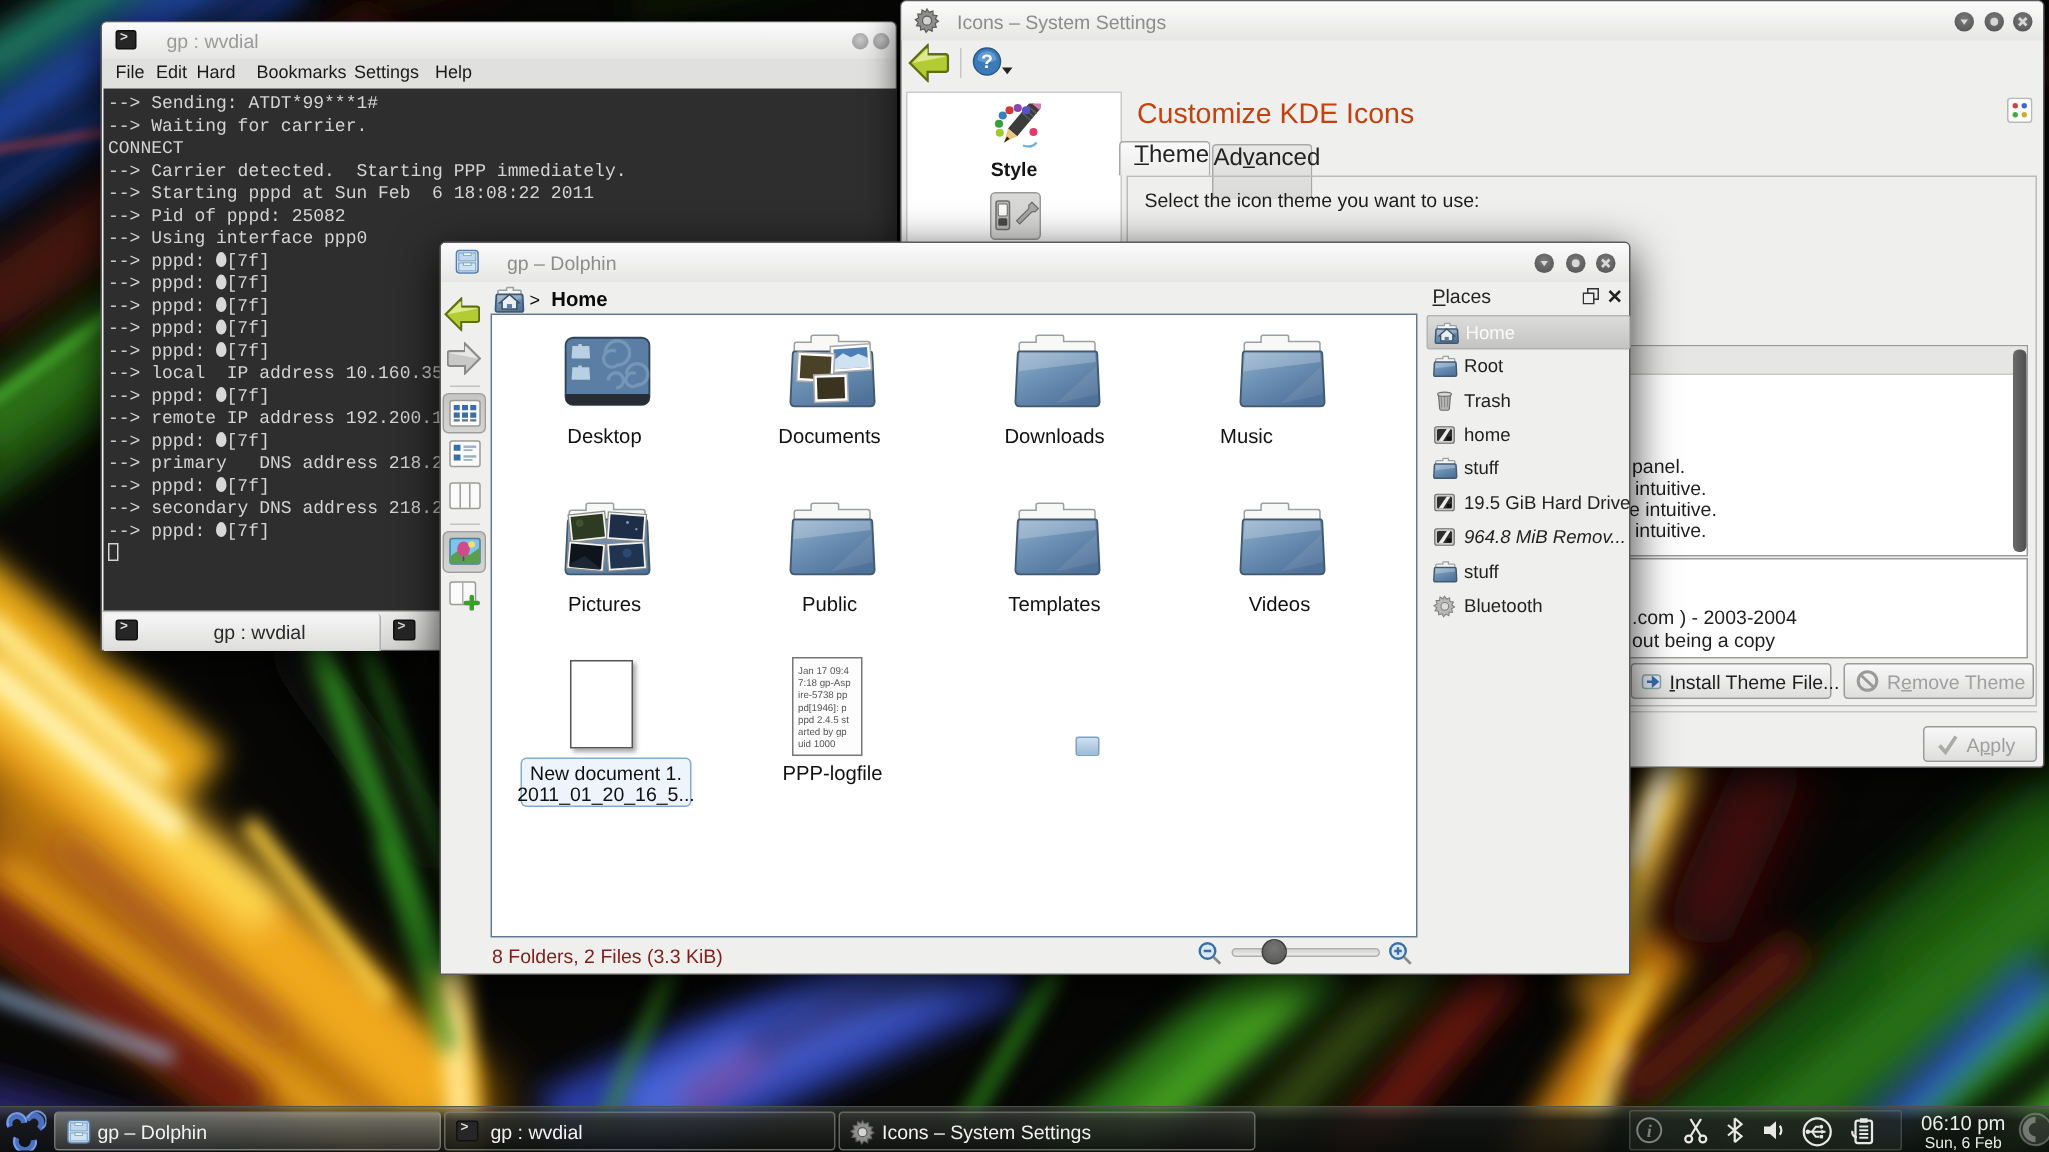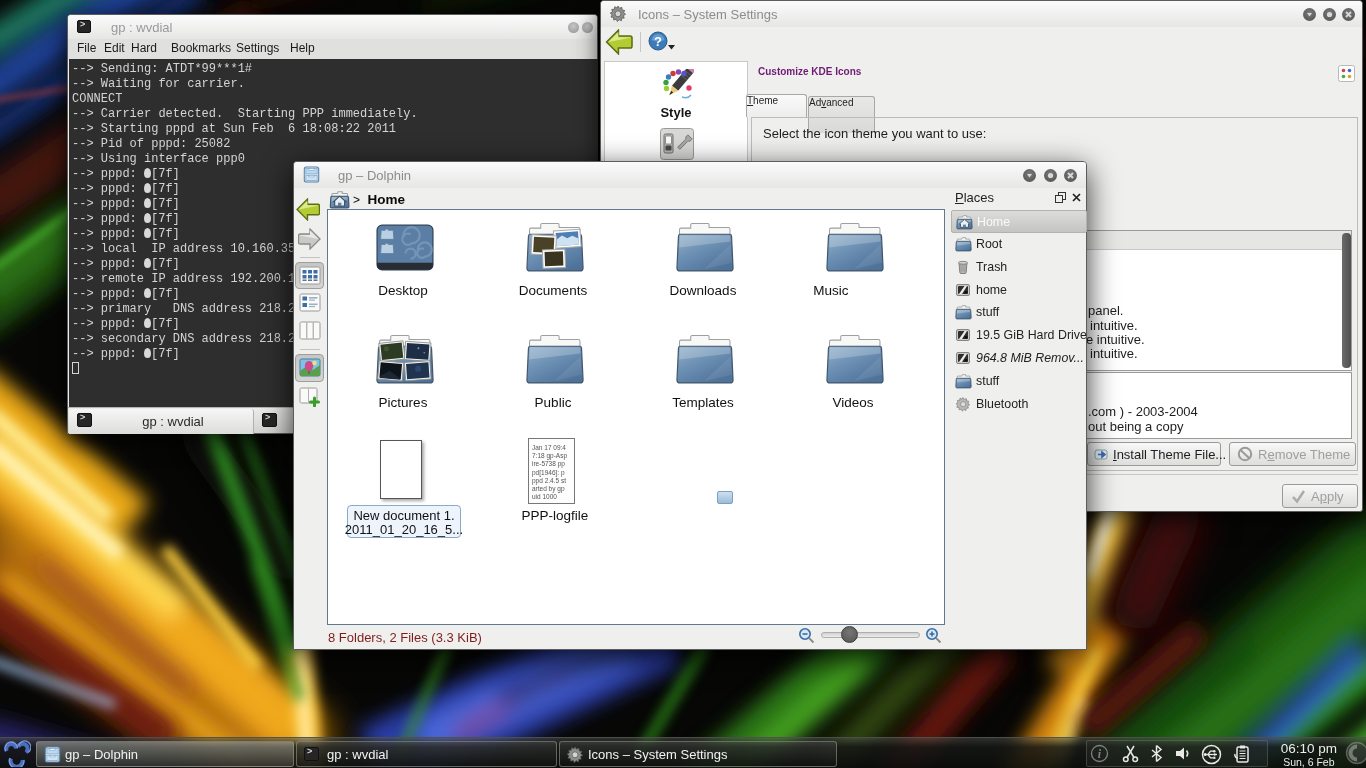--- a/index.html
+++ b/index.html
@@ -26,22 +26,22 @@
 .cursor { display:inline-block; width:7px; height:12px; border:1px solid #d4d4d4; vertical-align:-2px; }
 #termtabs { position:absolute; left:0; bottom:0; width:100%; height:26px; background:linear-gradient(#ececeb,#d2d2d1); border-top:1px solid #b5b5b5; }
 #tab1 { position:absolute; left:1px; top:1px; width:185px; height:25px; background:linear-gradient(#f6f6f6,#dddddc); border-right:1px solid #b0b0b0; border-radius:3px 3px 0 0; }
 #tab1 .lbl { position:absolute; left:24px; right:0; top:5px; text-align:center; font-size:13px; color:#2a2a2a; }
 #tab2 { position:absolute; left:186px; top:1px; width:107px; height:25px; }
 
 #ss { left:600px; top:0px; width:763px; height:512px; border-radius:4px 4px 3px 3px; }
 #ss .titlebar { height:26px; border-radius:3px 3px 0 0; }
 #sstitle { position:absolute; left:37px; top:6px; font-size:13px; color:#8c8c8c; }
 #sssidebar { position:absolute; left:3px; top:60px; width:144px; height:448px; background:#ffffff; border:1px solid #c9c9c9; }
-#ssheading { position:absolute; left:157px; top:65px; font-size:10px; font-weight:bold; color:#701a75; }
-.tab { position:absolute; top:95px; height:21px; font-size:10px; color:#232323; text-align:left; }
+#ssheading { position:absolute; left:157px; top:65px; font-size:19px; font-weight:normal; color:#c2410c; }
+.tab { position:absolute; top:95px; height:21px; font-size:16px; color:#232323; text-align:right; }
 #tabTheme { left:145px; top:93px; width:61px; height:23px; background:linear-gradient(#fafafa,#ededec); border:1px solid #a8a8a8; border-bottom:none; border-radius:3px 3px 0 0; z-index:3; }
 #tabAdv { left:207px; top:95px; width:67px; height:37px; background:linear-gradient(#e8e8e7,#d9d9d8); border:1px solid #a8a8a8; border-bottom:none; border-radius:3px 3px 0 0; }
 #sspane { position:absolute; left:150px; top:116px; width:607px; height:354px; border:1px solid #bbbbba; }
 #sslabel { position:absolute; left:162px; top:125px; font-size:13px; color:#1e1e1e; }
 #sslist { position:absolute; left:157px; top:229px; width:594px; height:141px; background:#fff; border:1px solid #9b9b9b; }
 #sslisthead { position:absolute; left:0; top:0; width:100%; height:19px; background:#e6e6e4; border-bottom:1px solid #c8c8c6; }
 #ssthumb { position:absolute; left:741px; top:232px; width:9px; height:135px; background:linear-gradient(90deg,#6b6b6b,#4f4f4f); border-radius:4px; }
 #ssdesc { position:absolute; left:157px; top:371px; width:594px; height:67px; background:#fff; border:1px solid #9b9b9b; }
 .sstxt { position:absolute; font-size:13px; color:#1e1e1e; }
 .btn { position:absolute; height:24px; background:linear-gradient(#f8f8f8,#dededd); border:1px solid #9a9a9a; border-radius:3px; font-size:13px; color:#1e1e1e; }

